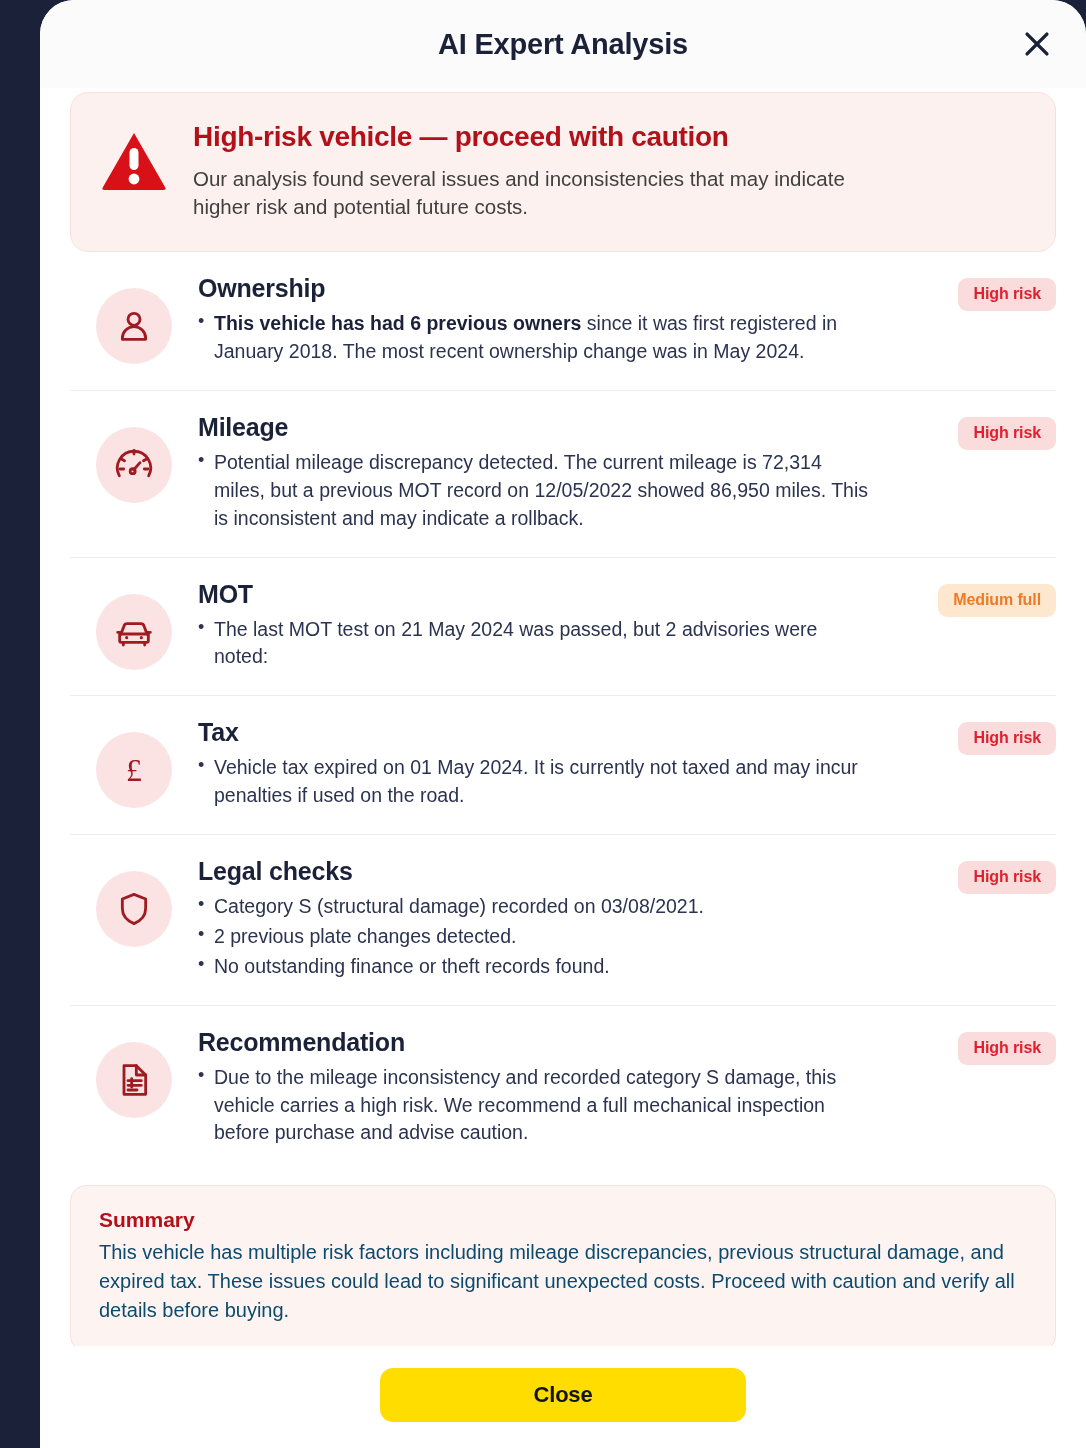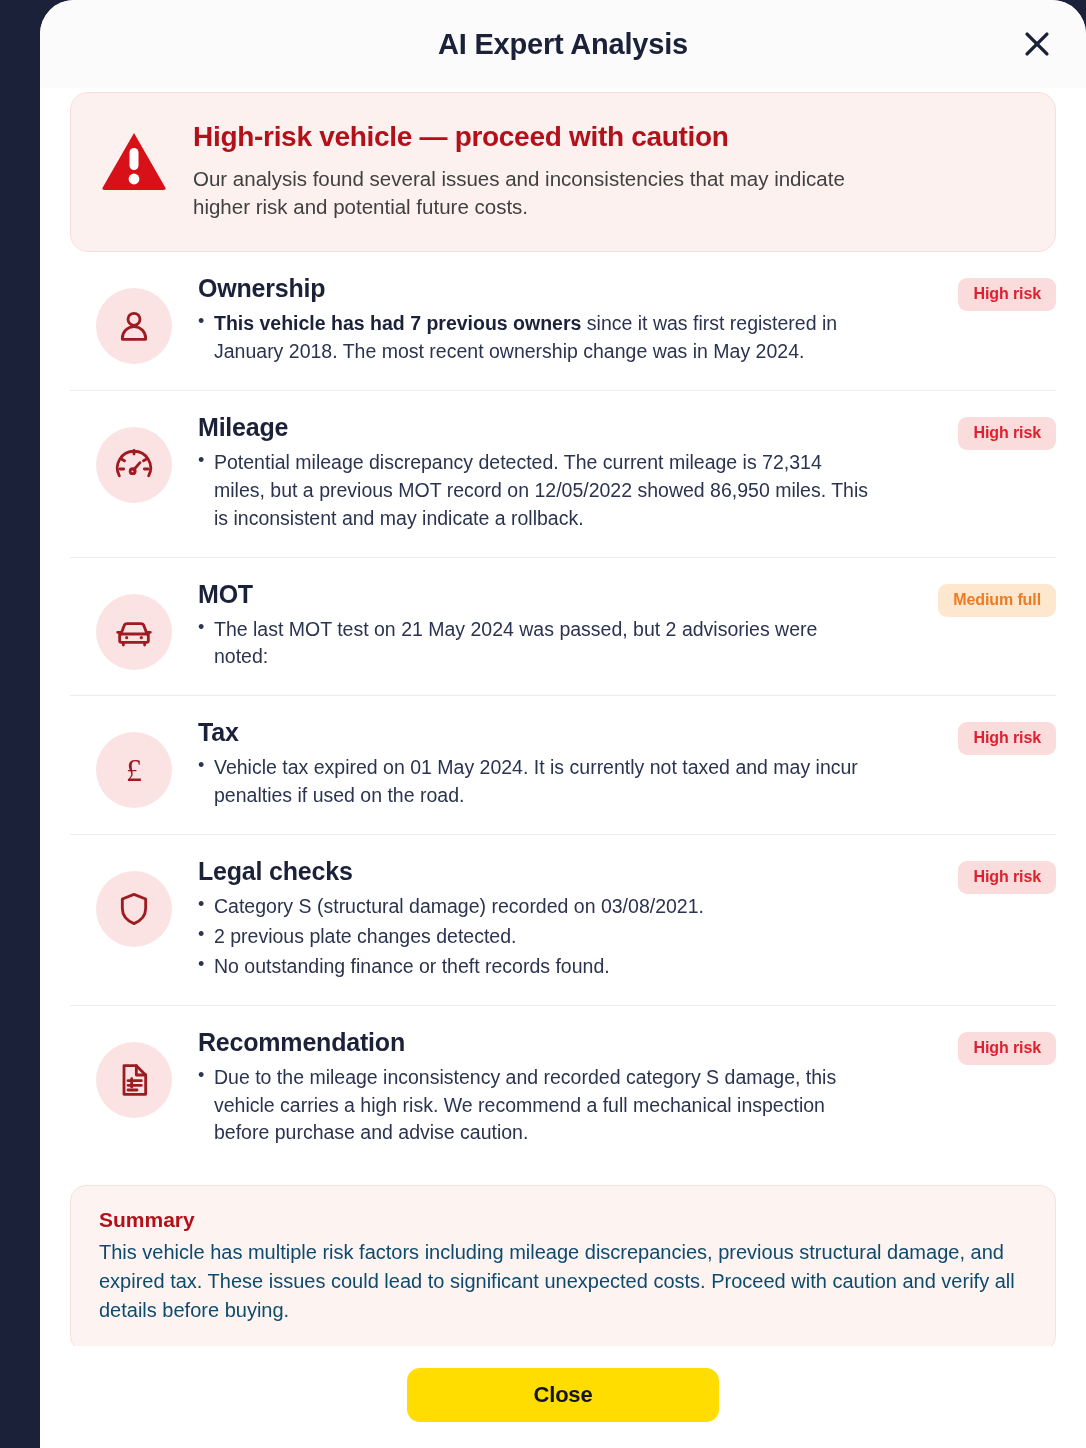--- a/index.html
+++ b/index.html
@@ -133,21 +133,21 @@
   }
 
   
   .footer {
     flex: 0 0 auto;
     padding: 22px 30px 26px 30px;
     display: flex; justify-content: center;
     background: #fff;
   }
   .close-cta {
-    width: 312px; height: 54px;
+    width: 366px; height: 54px;
     background: #ffdd00; border: none; border-radius: 13px;
     font-family: inherit;
     font-size: 22px; font-weight: 700; letter-spacing: -0.2px; color: #12151f;
     cursor: pointer;
   }
 </style>
 </head>
 <body>
 
 <div class="modal">
@@ -186,21 +186,21 @@
             <div class="sec-icon">
               <svg width="40" height="40" viewBox="0 0 24 24" fill="none" stroke="#9e1b22" stroke-width="1.7" stroke-linecap="round" stroke-linejoin="round">
                 <circle cx="12" cy="8" r="3.6"></circle>
                 <path d="M5 20v-.6a7 7 0 0 1 14 0V20z"></path>
               </svg>
             </div>
           </div>
           <div class="sec-main">
             <div class="sec-title">Ownership</div>
             <ul class="bullets">
-              <li><span class="b">This vehicle has had 7 previous owners</span><span> since it was first registered in January 2018. The most recent ownership change was in May 2024.</span></li>
+              <li><span class="b">This vehicle has had 6 previous owners</span><span> since it was first registered in January 2018. The most recent ownership change was in May 2024.</span></li>
             </ul>
           </div>
           <div class="badge high">High risk</div>
         </div>
         <div class="section">
           <div class="sec-icon-wrap">
             <div class="sec-icon">
               <svg width="40" height="40" viewBox="0 0 24 24" fill="none" stroke="#9e1b22" stroke-width="1.7" stroke-linecap="round" stroke-linejoin="round">
                 <path d="M3.2 18.5a10 10 0 1 1 17.6 0"></path>
                 <path d="M12 3.2v2.2M4.4 8.4l1.9 1.1M19.6 8.4l-1.9 1.1M3.6 14.4h2.2M18.2 14.4h2.2"></path>

